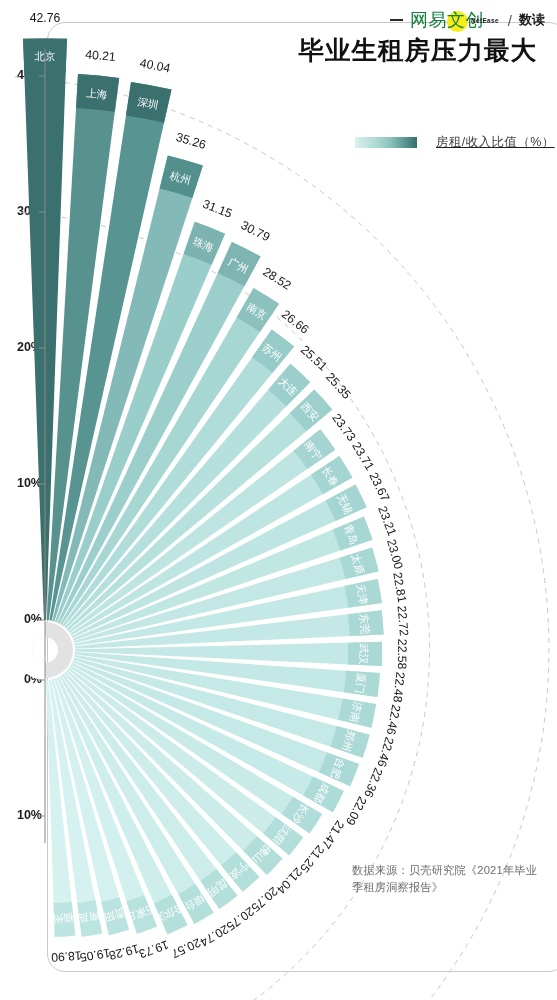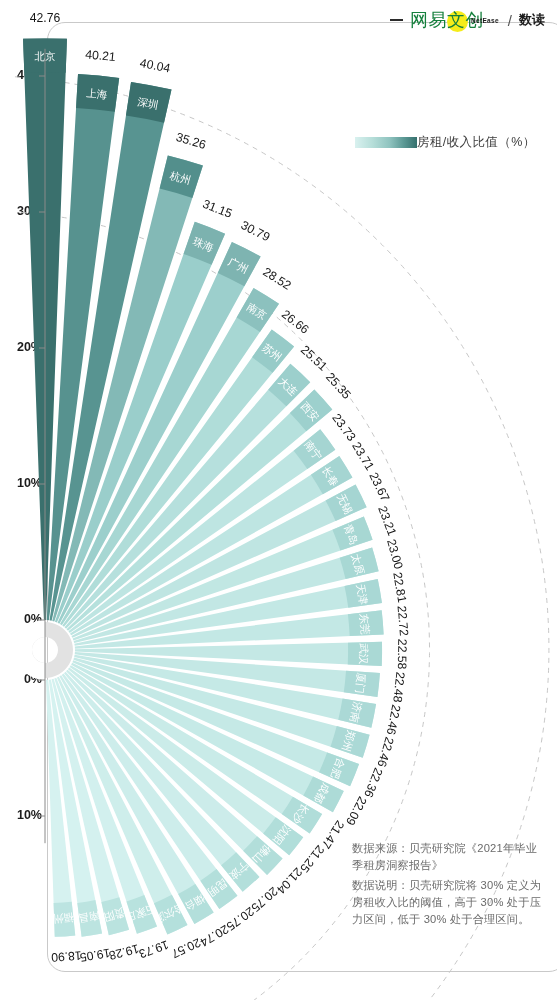--- a/index.html
+++ b/index.html
@@ -20,52 +20,53 @@
   .brand .netease{position:relative;z-index:3;font-size:6.5px;font-weight:bold;color:#1a1a1a;
        letter-spacing:.3px;margin-left:-18px;margin-right:2px;}
   .brand .slash{font-size:15px;color:#555;margin:0 2px;}
   .brand .b2{font-size:13px;font-weight:bold;color:#1a1a1a;}
 
   .title{position:absolute;right:20px;top:34px;width:330px;text-align:right;
     font-size:25.5px;font-weight:bold;line-height:1.28;letter-spacing:1px;color:#111;}
   .title div{white-space:nowrap;}
 
   
-  .legend{position:absolute;left:355px;top:134px;display:flex;align-items:center;gap:0;}
+  .legend{position:absolute;left:355px;top:134px;display:flex;align-items:center;gap:19px;text-decoration:underline;}
   .legend .sw{width:62px;height:11px;
     background:linear-gradient(to right,#d9f1ef 0%,#b6ded9 28%,#8fc3bf 56%,#5d9a96 78%,#35706d 100%);}
   .legend .lbl{font-size:12.5px;color:#3c3c3c;letter-spacing:.4px;}
 
   
   .axis-label{position:absolute;font-size:12.5px;font-weight:bold;color:#1c1c1c;
       text-align:right;width:42px;}
 
   
   #fan{position:absolute;left:0;top:0;width:557px;height:1000px;}
 
   
-  .footnote{position:absolute;left:352px;top:840px;width:190px;font-size:11.2px;
+  .footnote{position:absolute;left:352px;top:862px;width:190px;font-size:11.2px;
     line-height:1.52;color:#6b6b6b;letter-spacing:.2px;}
   .footnote p{margin:0 0 3px 0;}
 </style>
 </head>
 <body>
 
 <div class="card-frame"></div>
 
 <div class="brand">
   <span class="bar"></span>
   <span class="b1">网易文创</span>
   <span class="dot"></span>
   <span class="netease">NetEase</span>
   <span class="slash">/</span>
   <span class="b2">数读</span>
 </div>
 
 <div class="title">
+  <div>毕业生租房压力最大</div>
 </div>
 
 <div class="legend">
   <span class="sw"></span>
   <span class="lbl">房租/收入比值（%）</span>
 </div>
 
 <div id="axis-layer">
     <div class="axis-label" style="left: 0px; top: 68px;">40%</div>
     <div class="axis-label" style="left: 0px; top: 204px;">30%</div>
@@ -430,14 +431,13 @@
     <line x1="39" y1="212" x2="45" y2="212" stroke="#8a8a8a" stroke-width="1"></line>
     <line x1="39" y1="348" x2="45" y2="348" stroke="#8a8a8a" stroke-width="1"></line>
     <line x1="39" y1="484" x2="45" y2="484" stroke="#8a8a8a" stroke-width="1"></line>
     <line x1="39" y1="620" x2="45" y2="620" stroke="#8a8a8a" stroke-width="1"></line>
     <line x1="39" y1="680" x2="45" y2="680" stroke="#8a8a8a" stroke-width="1"></line>
     <line x1="39" y1="816" x2="45" y2="816" stroke="#8a8a8a" stroke-width="1"></line>
   </svg>
 
 <div class="footnote">
   <p>数据来源：贝壳研究院《2021年毕业季租房洞察报告》</p>
-  <p>数据说明：贝壳研究院将 30% 定义为房租收入比的阈值，高于 30% 处于压力区间，低于 30% 处于合理区间。</p>
 </div>
 
 </body></html>

